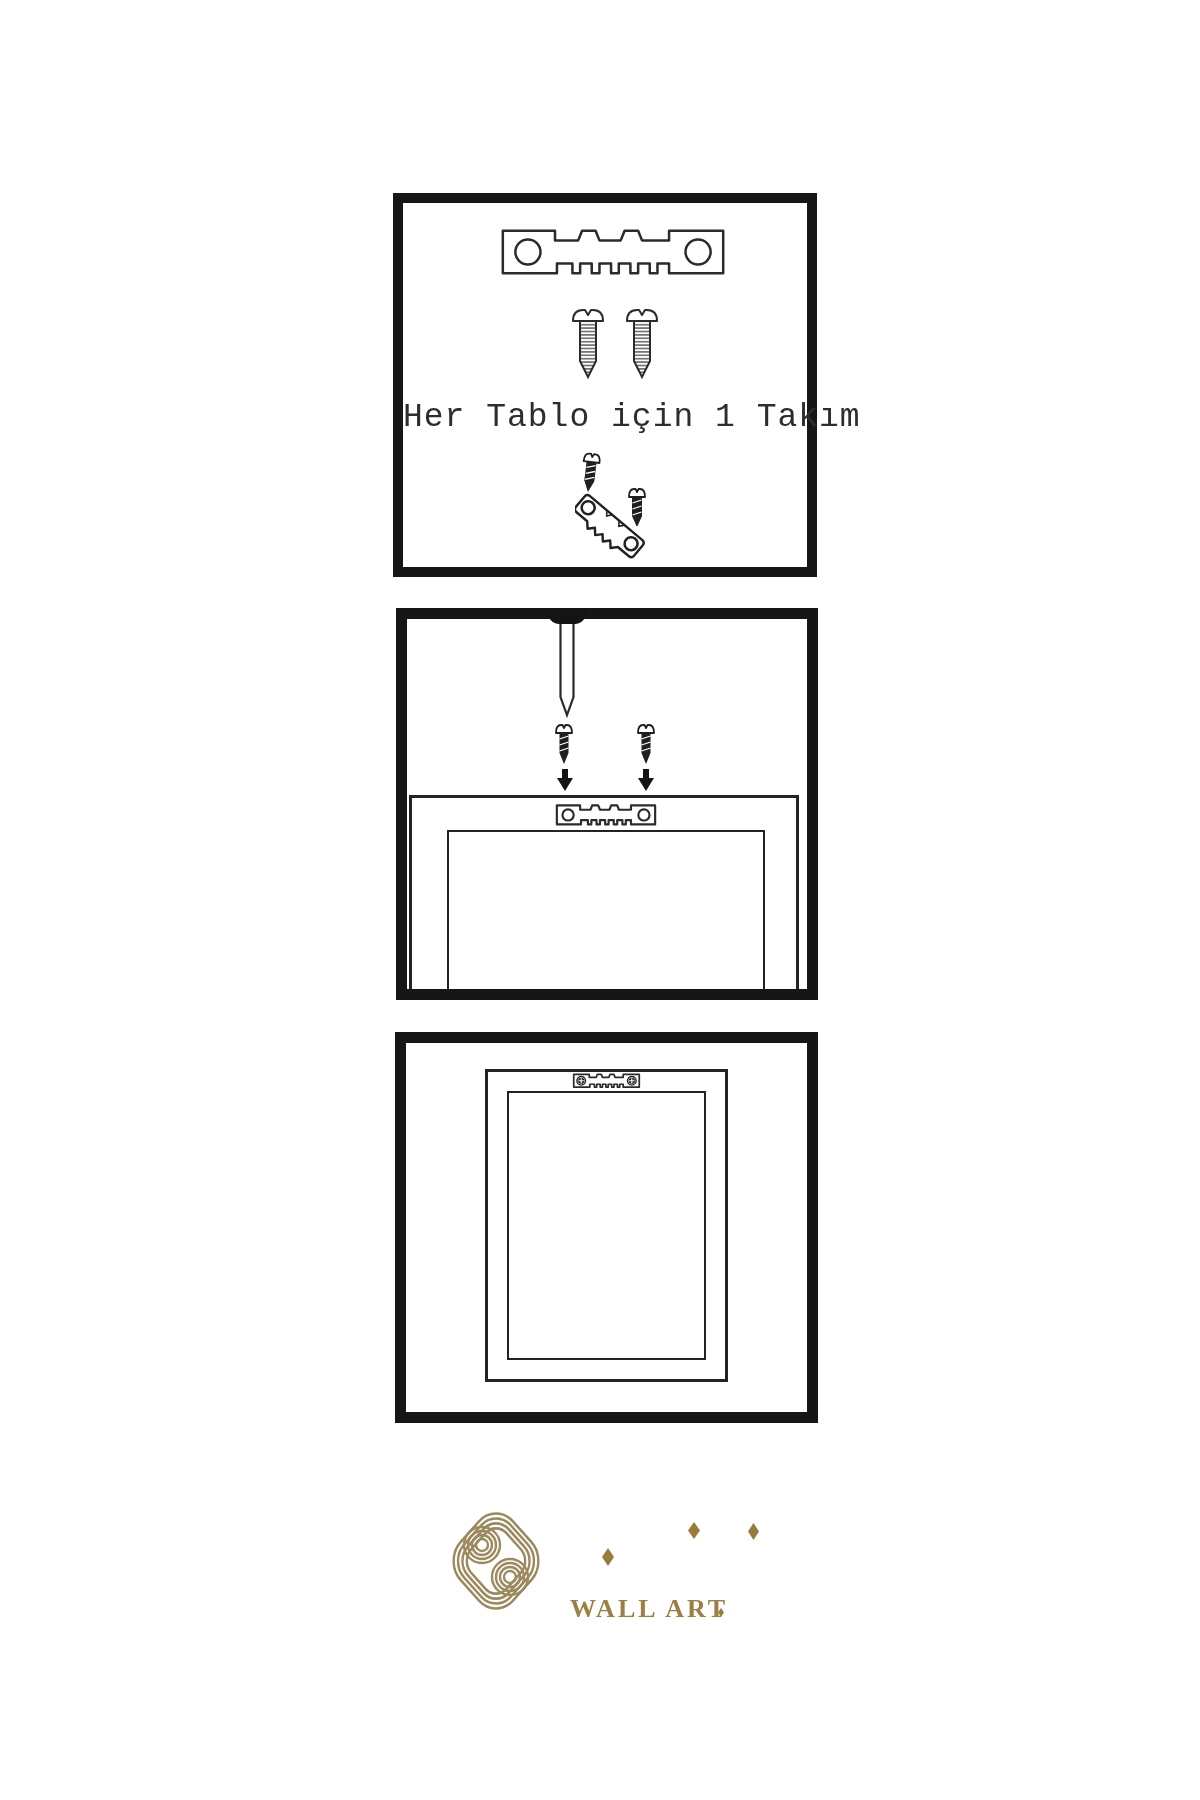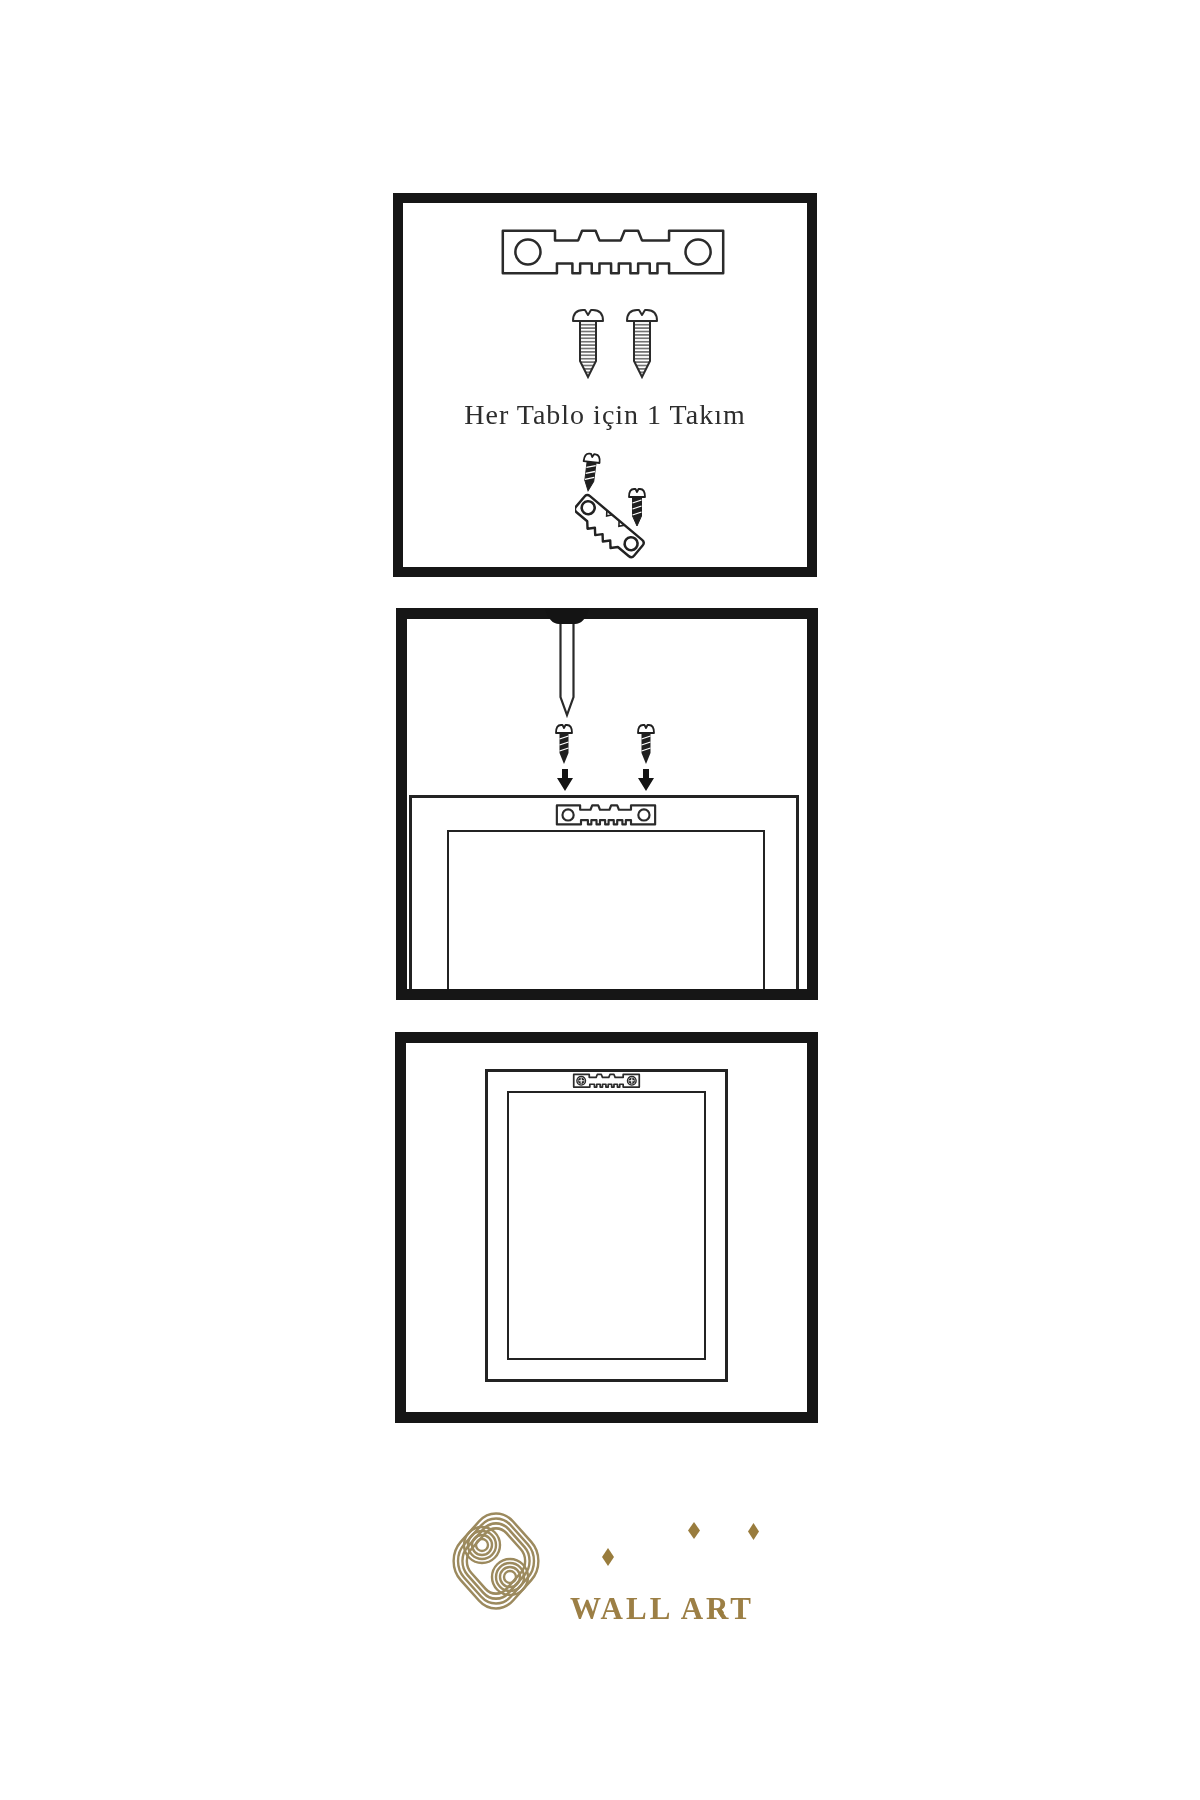--- a/index.html
+++ b/index.html
@@ -2,28 +2,28 @@
 <html><head>
 <meta charset="utf-8">
 <style>
   html,body{margin:0;padding:0;background:#e9e9e9;}
   .page{position:relative;width:1200px;height:1800px;background:#ffffff;overflow:hidden;
         font-family:"Liberation Serif", serif;}
   .panel{position:absolute;background:#ffffff;border:10px solid #161616;box-sizing:border-box;}
   #panel2,#panel3{border-width:11px;}
   .abs{position:absolute;}
   .caption{position:absolute;left:0;right:0;text-align:center;color:#2d2d2d;
-           font-family:Liberation Serif, serif;font-weight:400;font-size:28px;letter-spacing:1px;white-space:nowrap;}
+           font-family:Liberation Mono, monospace;font-weight:400;font-size:33px;letter-spacing:1px;white-space:nowrap;}
   .wall{position:absolute;left:0;top:0;right:0;bottom:0;overflow:hidden;}
   .frame-line{position:absolute;border:3px solid #232323;background:transparent;box-sizing:border-box;}
   .frame-line.thin{border-width:2px;}
   .brand-name{position:absolute;color:#1d4335;font-family:"Liberation Serif", serif;
               font-weight:bold;font-size:96px;line-height:90px;letter-spacing:-1px;}
   .brand-tagline{position:absolute;color:#9c7f45;font-family:"Liberation Serif", serif;
-              font-weight:bold;font-size:31px;letter-spacing:3px;line-height:30px;}
+              font-weight:bold;font-size:26px;letter-spacing:3px;line-height:30px;}
   .dia{position:absolute;background:#997c3d;clip-path:polygon(50% 0,100% 50%,50% 100%,0 50%);}
   svg{display:block;}
 </style>
 </head>
 <body>
 
 <div class="page">
 
   <div class="panel" id="panel1" style="left:393px;top:193px;width:424px;height:384px;">
 

